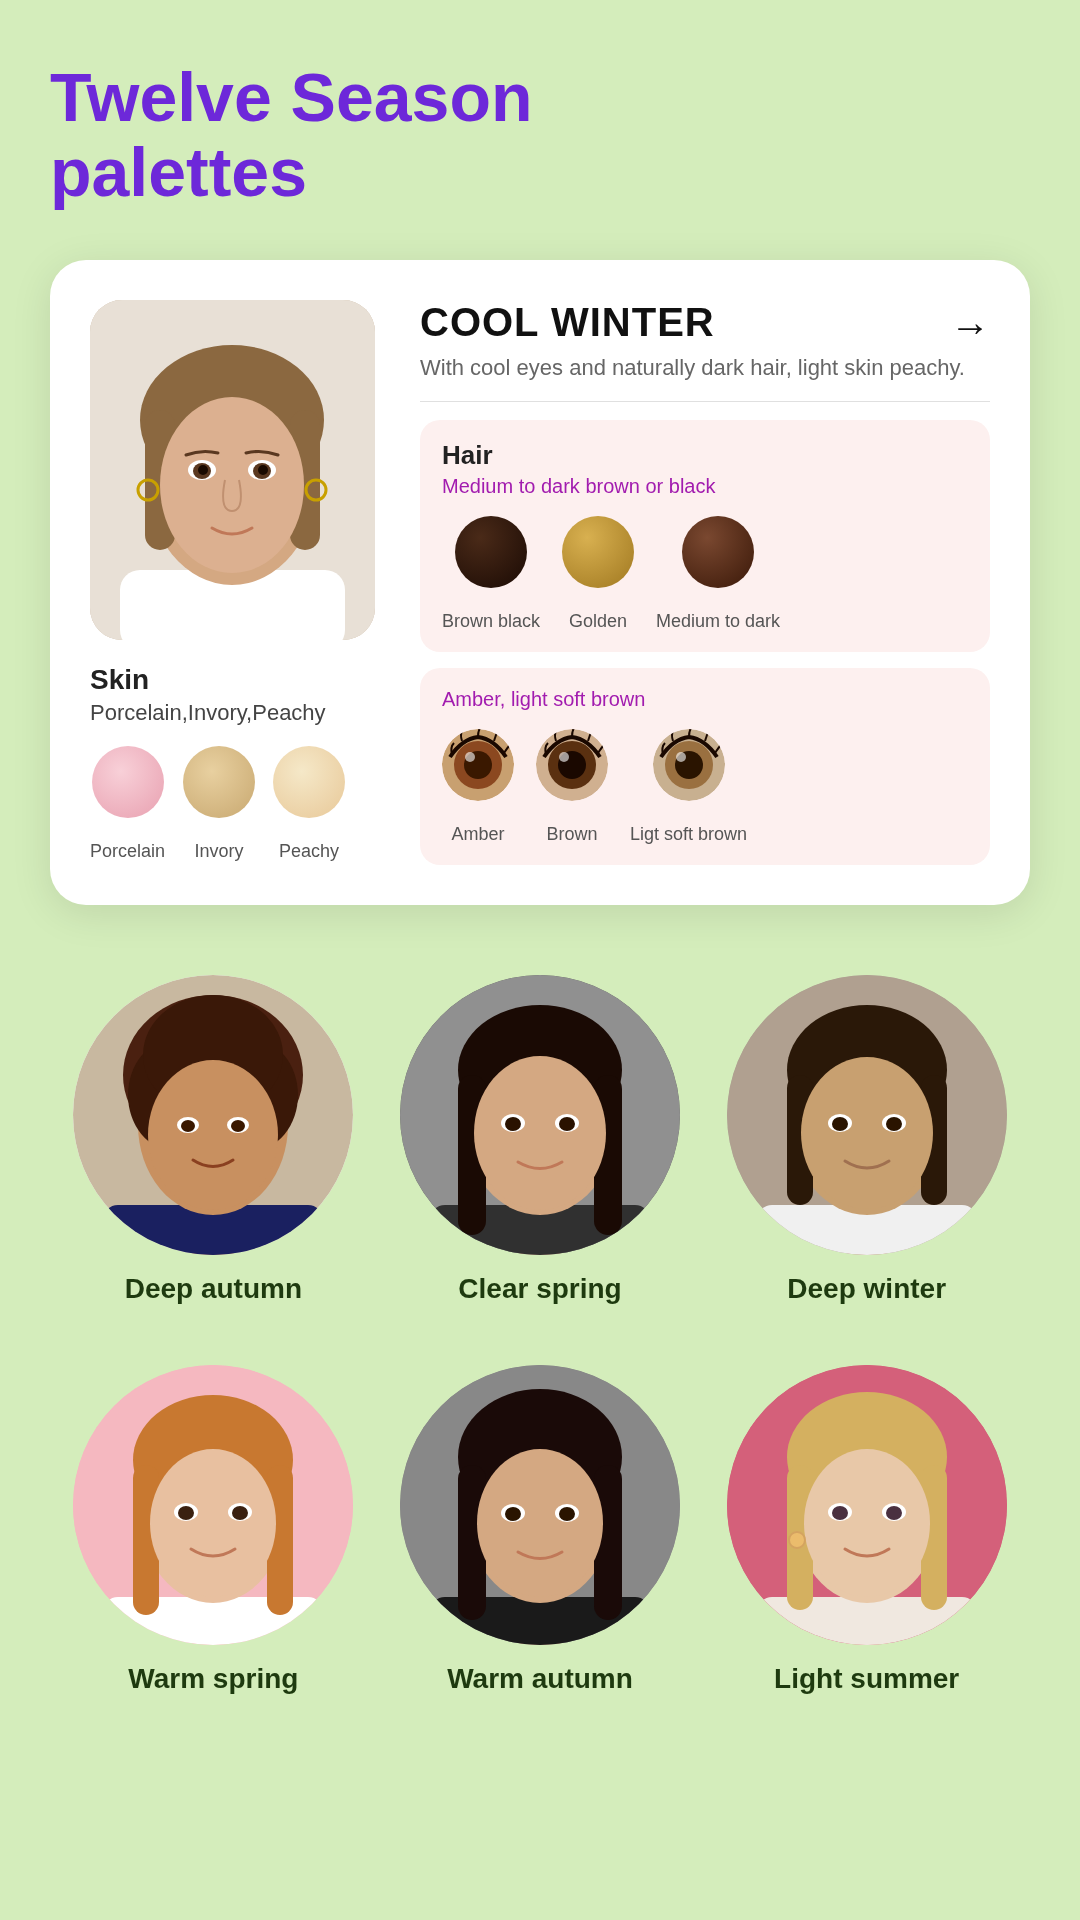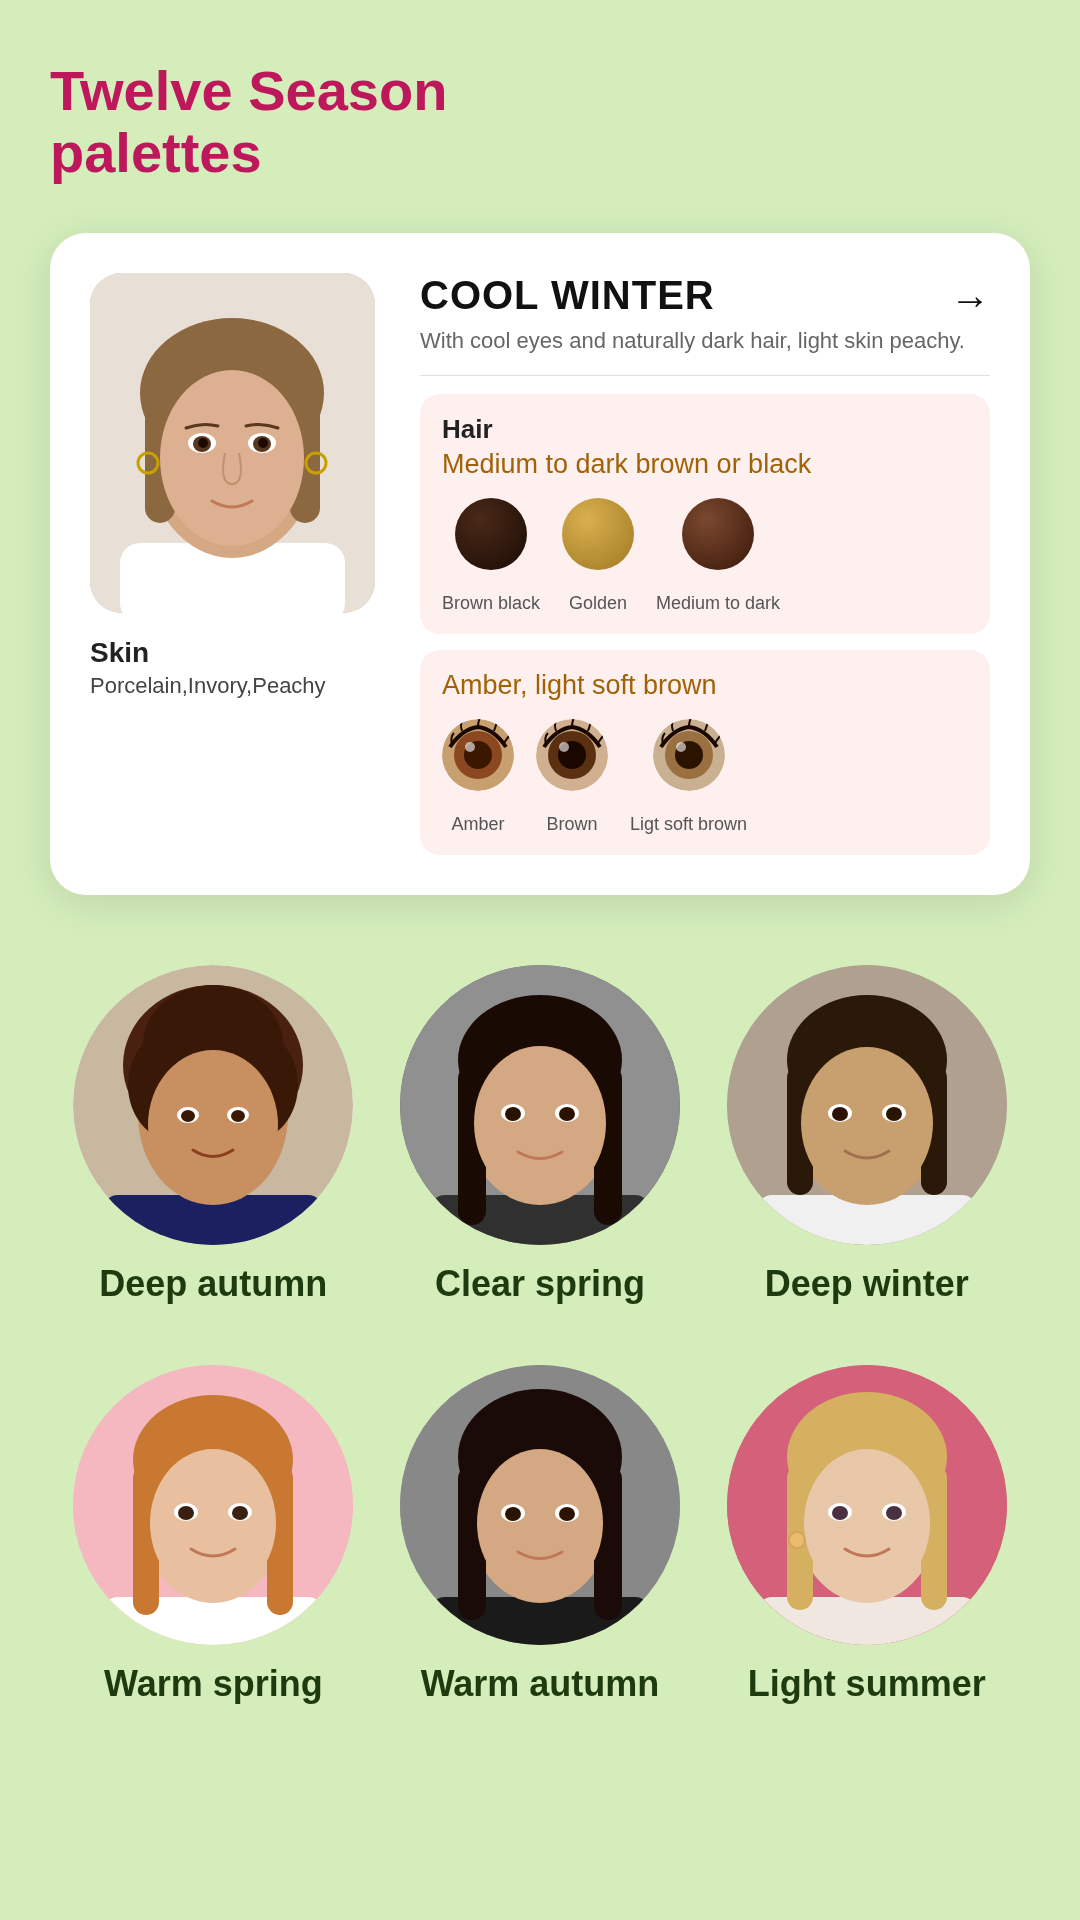--- a/index.html
+++ b/index.html
@@ -7,23 +7,23 @@
     body {
       width: 1080px;
       min-height: 1920px;
       background-color: #d4edbb;
       font-family: -apple-system, BlinkMacSystemFont, 'Segoe UI', sans-serif;
       padding: 60px 50px 80px;
       overflow-x: hidden;
     }
 
     .page-title {
-      font-size: 56px;
+      font-size: 68px;
       font-weight: 900;
-      color: #be185d;
+      color: #6d28d9;
       line-height: 1.1;
       margin-bottom: 50px;
     }
 
     
     .card {
       background: white;
       border-radius: 36px;
       padding: 40px 40px 40px 40px;
       display: flex;
@@ -147,22 +147,22 @@
     }
 
     .attribute-title {
       font-size: 26px;
       font-weight: 700;
       color: #222;
       margin-bottom: 4px;
     }
 
     .attribute-sub {
-      font-size: 27px;
-      color: #a16207;
+      font-size: 20px;
+      color: #a21caf;
       margin-bottom: 18px;
     }
 
     .attribute-swatches {
       display: flex;
       gap: 22px;
       align-items: flex-start;
     }
 
     .hair-swatch {
@@ -203,21 +203,21 @@
     }
 
     .portrait-circle.bg-light { background: #e8e4df; }
     .portrait-circle.bg-dark { background: #6a6a6a; }
     .portrait-circle.bg-medium { background: #b0a898; }
     .portrait-circle.bg-pink { background: #f5b8c0; }
     .portrait-circle.bg-gray { background: #8a8a8a; }
     .portrait-circle.bg-rose { background: #d4607a; }
 
     .portrait-label {
-      font-size: 36px;
+      font-size: 28px;
       font-weight: 700;
       color: #1e3a0f;
       text-align: center;
     }
   </style>
 </head>
 <body>
 
 <h1 class="page-title">
   <span>Twelve Season</span><br>
@@ -261,20 +261,37 @@
         <path d="M122 228 Q142 240 162 228" stroke="#c07858" stroke-width="3" fill="none" stroke-linecap="round"></path>
 
         <circle cx="58" cy="190" r="10" stroke="#c8a000" stroke-width="3" fill="none"></circle>
         <circle cx="226" cy="190" r="10" stroke="#c8a000" stroke-width="3" fill="none"></circle>
       </svg>
     </div>
 
     <div class="skin-label">Skin</div>
     <div class="skin-sublabel">Porcelain,Invory,Peachy</div>
 
+    <div class="skin-swatches">
+
+      <div class="swatch-item">
+        <div class="swatch-circle" style="background: radial-gradient(circle at 40% 35%, #f8d0d8, #e8a0b0);"></div>
+        <span class="swatch-name">Porcelain</span>
+      </div>
+
+      <div class="swatch-item">
+        <div class="swatch-circle" style="background: radial-gradient(circle at 40% 35%, #e8d0a0, #c8a870);"></div>
+        <span class="swatch-name">Invory</span>
+      </div>
+
+      <div class="swatch-item">
+        <div class="swatch-circle" style="background: radial-gradient(circle at 40% 35%, #f5e8c8, #e8c898);"></div>
+        <span class="swatch-name">Peachy</span>
+      </div>
+    </div>
   </div>
 
   <div class="card-right">
     <div class="card-header">
       <span class="season-title">COOL WINTER</span>
       <span class="arrow-icon">→</span>
     </div>
     <div class="season-desc">With cool eyes and naturally dark hair, light skin peachy.</div>
     <div class="divider"></div>
 

